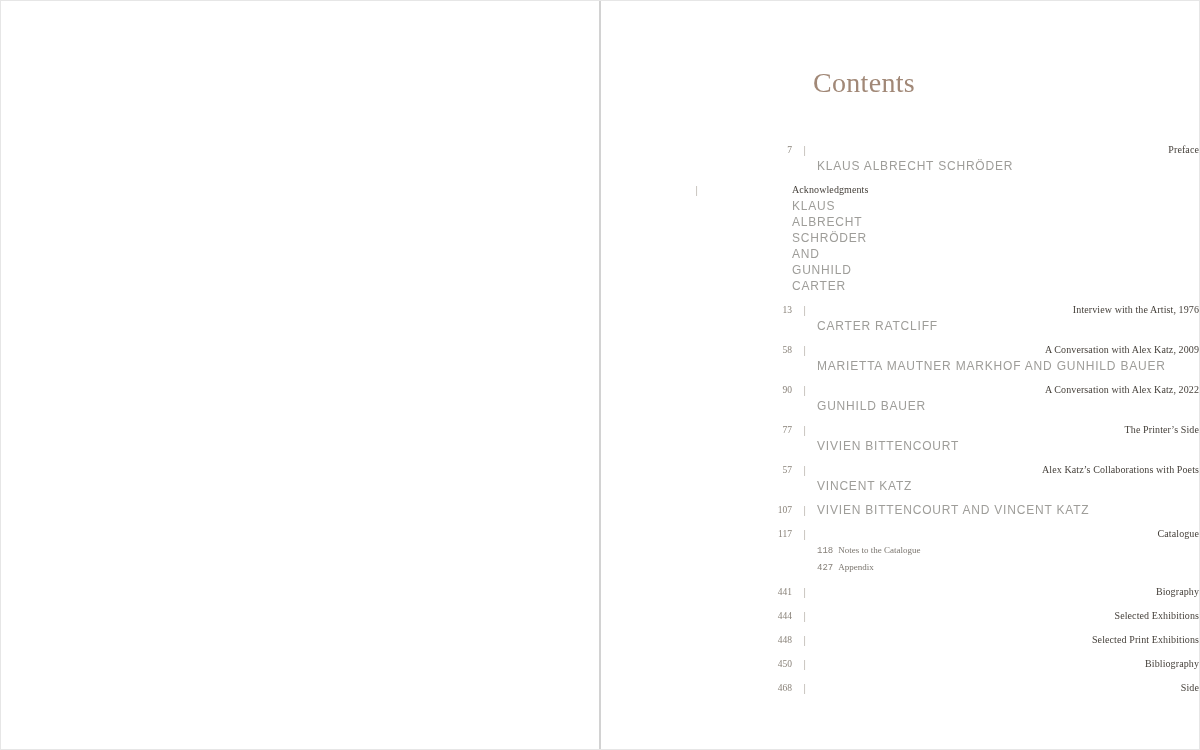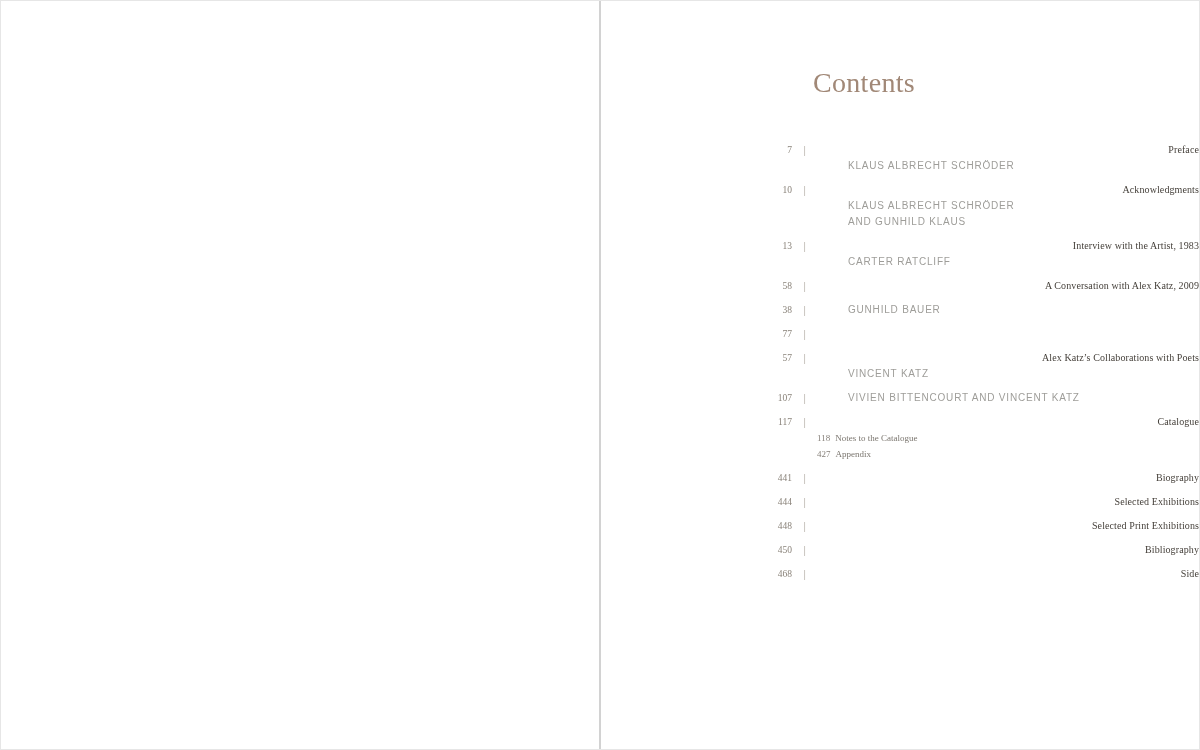--- a/index.html
+++ b/index.html
@@ -77,36 +77,36 @@
     font-size: 10px;
     line-height: 16px;
     letter-spacing: 0.1px;
     color: #443f39;
     font-family: "Liberation Serif", "DejaVu Serif", serif;
     text-align: right;
   }
   .entry-author {
     display: block;
     font-family: "Liberation Sans", sans-serif;
-    font-size: 10px;
+    font-size: 12px;
     line-height: 16px;
     letter-spacing: 0.8px;
     color: #9e9d99;
-    margin-left: 31px;
   }
   .subitem {
     display: block;
     font-size: 9px;
     line-height: 16px;
     color: #7b766f;
     font-family: "Liberation Serif", "DejaVu Serif", serif;
   }
   .subitem .sub-num {
     margin-right: 5px;
     color: #87817a;
+    font-family: Liberation Mono, monospace;
   }
 </style>
 </head>
 <body>
 
 <div class="spread">
 
   <div class="page-left"></div>
 
   <div class="page-divider"></div>
@@ -120,57 +120,62 @@
       <div class="entry">
         <span class="num">7</span>
         <span class="sep">|</span>
         <span class="body">
           <span class="entry-title">Preface</span>
           <span class="entry-author">KLAUS ALBRECHT SCHRÖDER</span>
         </span>
       </div>
 
       <div class="entry">
-        <span class="num">10</span>
         <span class="sep">|</span>
         <span class="body">
           <span class="entry-title">Acknowledgments</span>
           <span class="entry-author">KLAUS ALBRECHT SCHRÖDER</span>
-          <span class="entry-author">AND GUNHILD KLAUS</span>
+          <span class="entry-author">AND GUNHILD CARTER</span>
         </span>
       </div>
 
       <div class="entry">
         <span class="num">13</span>
         <span class="sep">|</span>
         <span class="body">
-          <span class="entry-title">Interview with the Artist, 1983</span>
+          <span class="entry-title">Interview with the Artist, 1976</span>
           <span class="entry-author">CARTER RATCLIFF</span>
         </span>
       </div>
 
       <div class="entry">
         <span class="num">58</span>
         <span class="sep">|</span>
         <span class="body">
           <span class="entry-title">A Conversation with Alex Katz, 2009</span>
-        </span>
-      </div>
-
-      <div class="entry">
-        <span class="num">38</span>
-        <span class="sep">|</span>
-        <span class="body">
+          <span class="entry-author">MARIETTA MAUTNER MARKHOF AND GUNHILD BAUER</span>
+        </span>
+      </div>
+
+      <div class="entry">
+        <span class="num">90</span>
+        <span class="sep">|</span>
+        <span class="body">
+          <span class="entry-title">A Conversation with Alex Katz, 2022</span>
           <span class="entry-author">GUNHILD BAUER</span>
         </span>
       </div>
 
       <div class="entry">
         <span class="num">77</span>
         <span class="sep">|</span>
+        <span class="body">
+          <span class="entry-title">The Printer’s Side</span>
+          <span class="entry-author">VIVIEN BITTENCOURT</span>
+        </span>
       </div>
 
       <div class="entry">
         <span class="num">57</span>
         <span class="sep">|</span>
         <span class="body">
           <span class="entry-title">Alex Katz’s Collaborations with Poets</span>
           <span class="entry-author">VINCENT KATZ</span>
         </span>
       </div>

